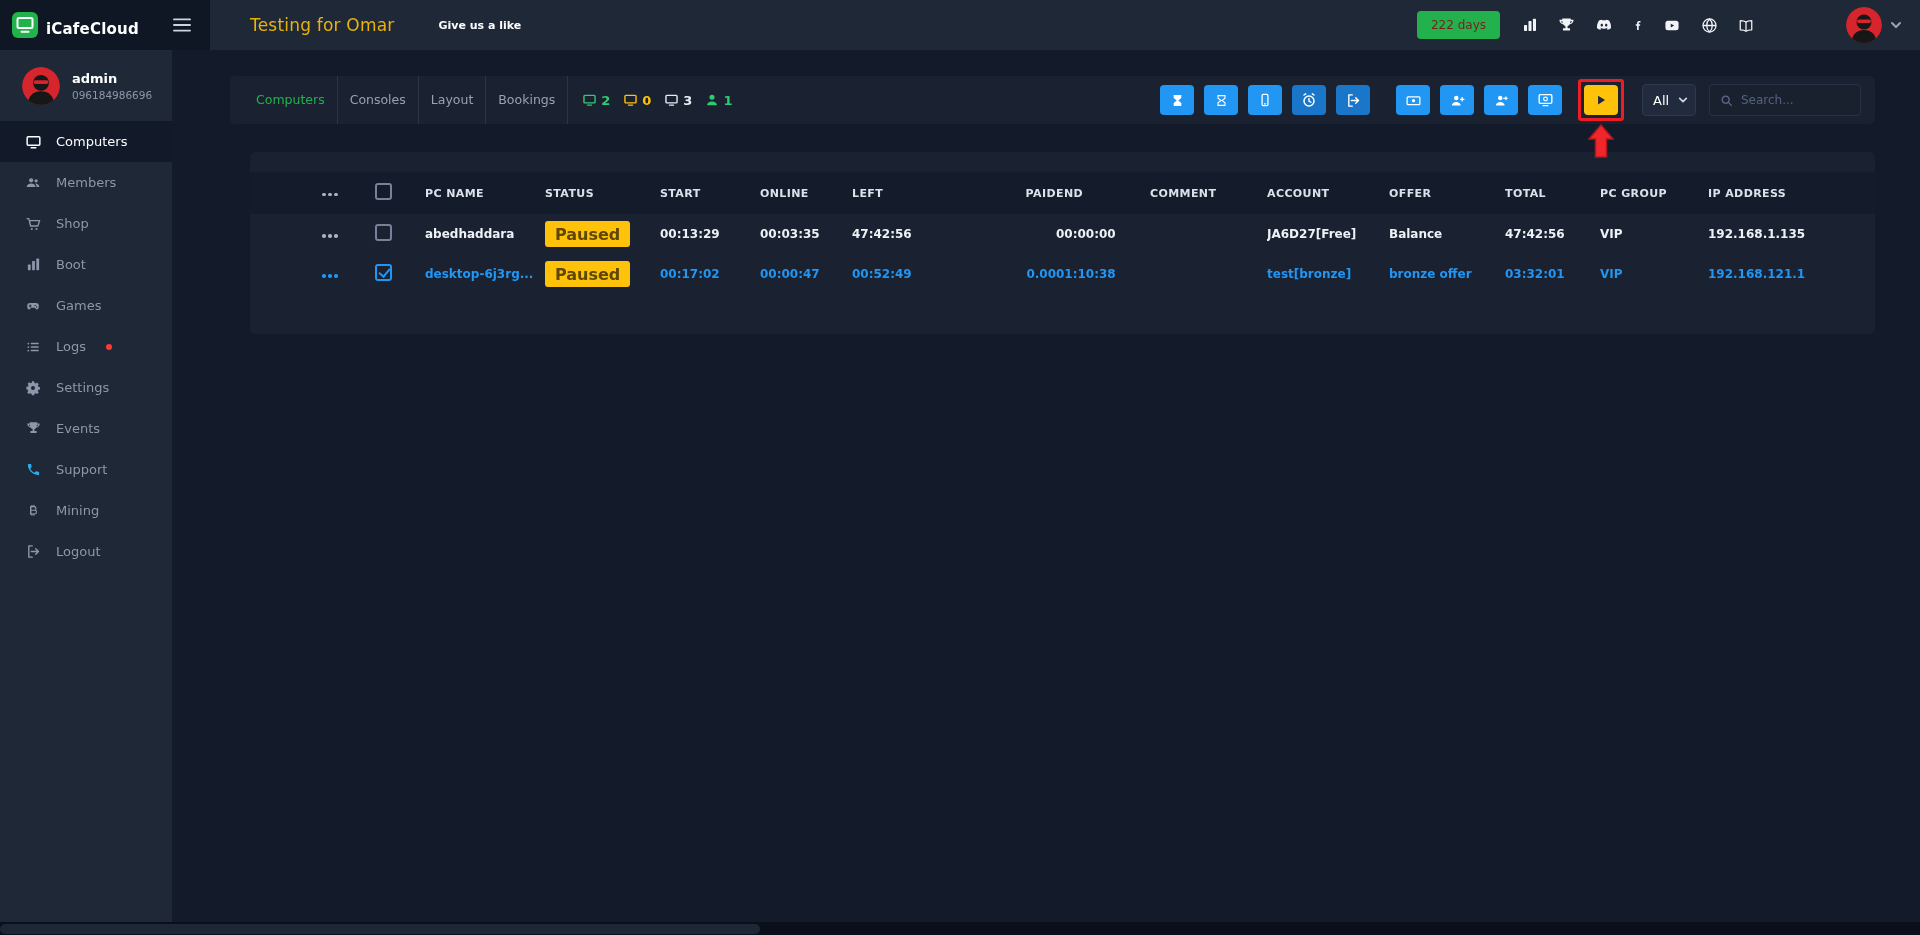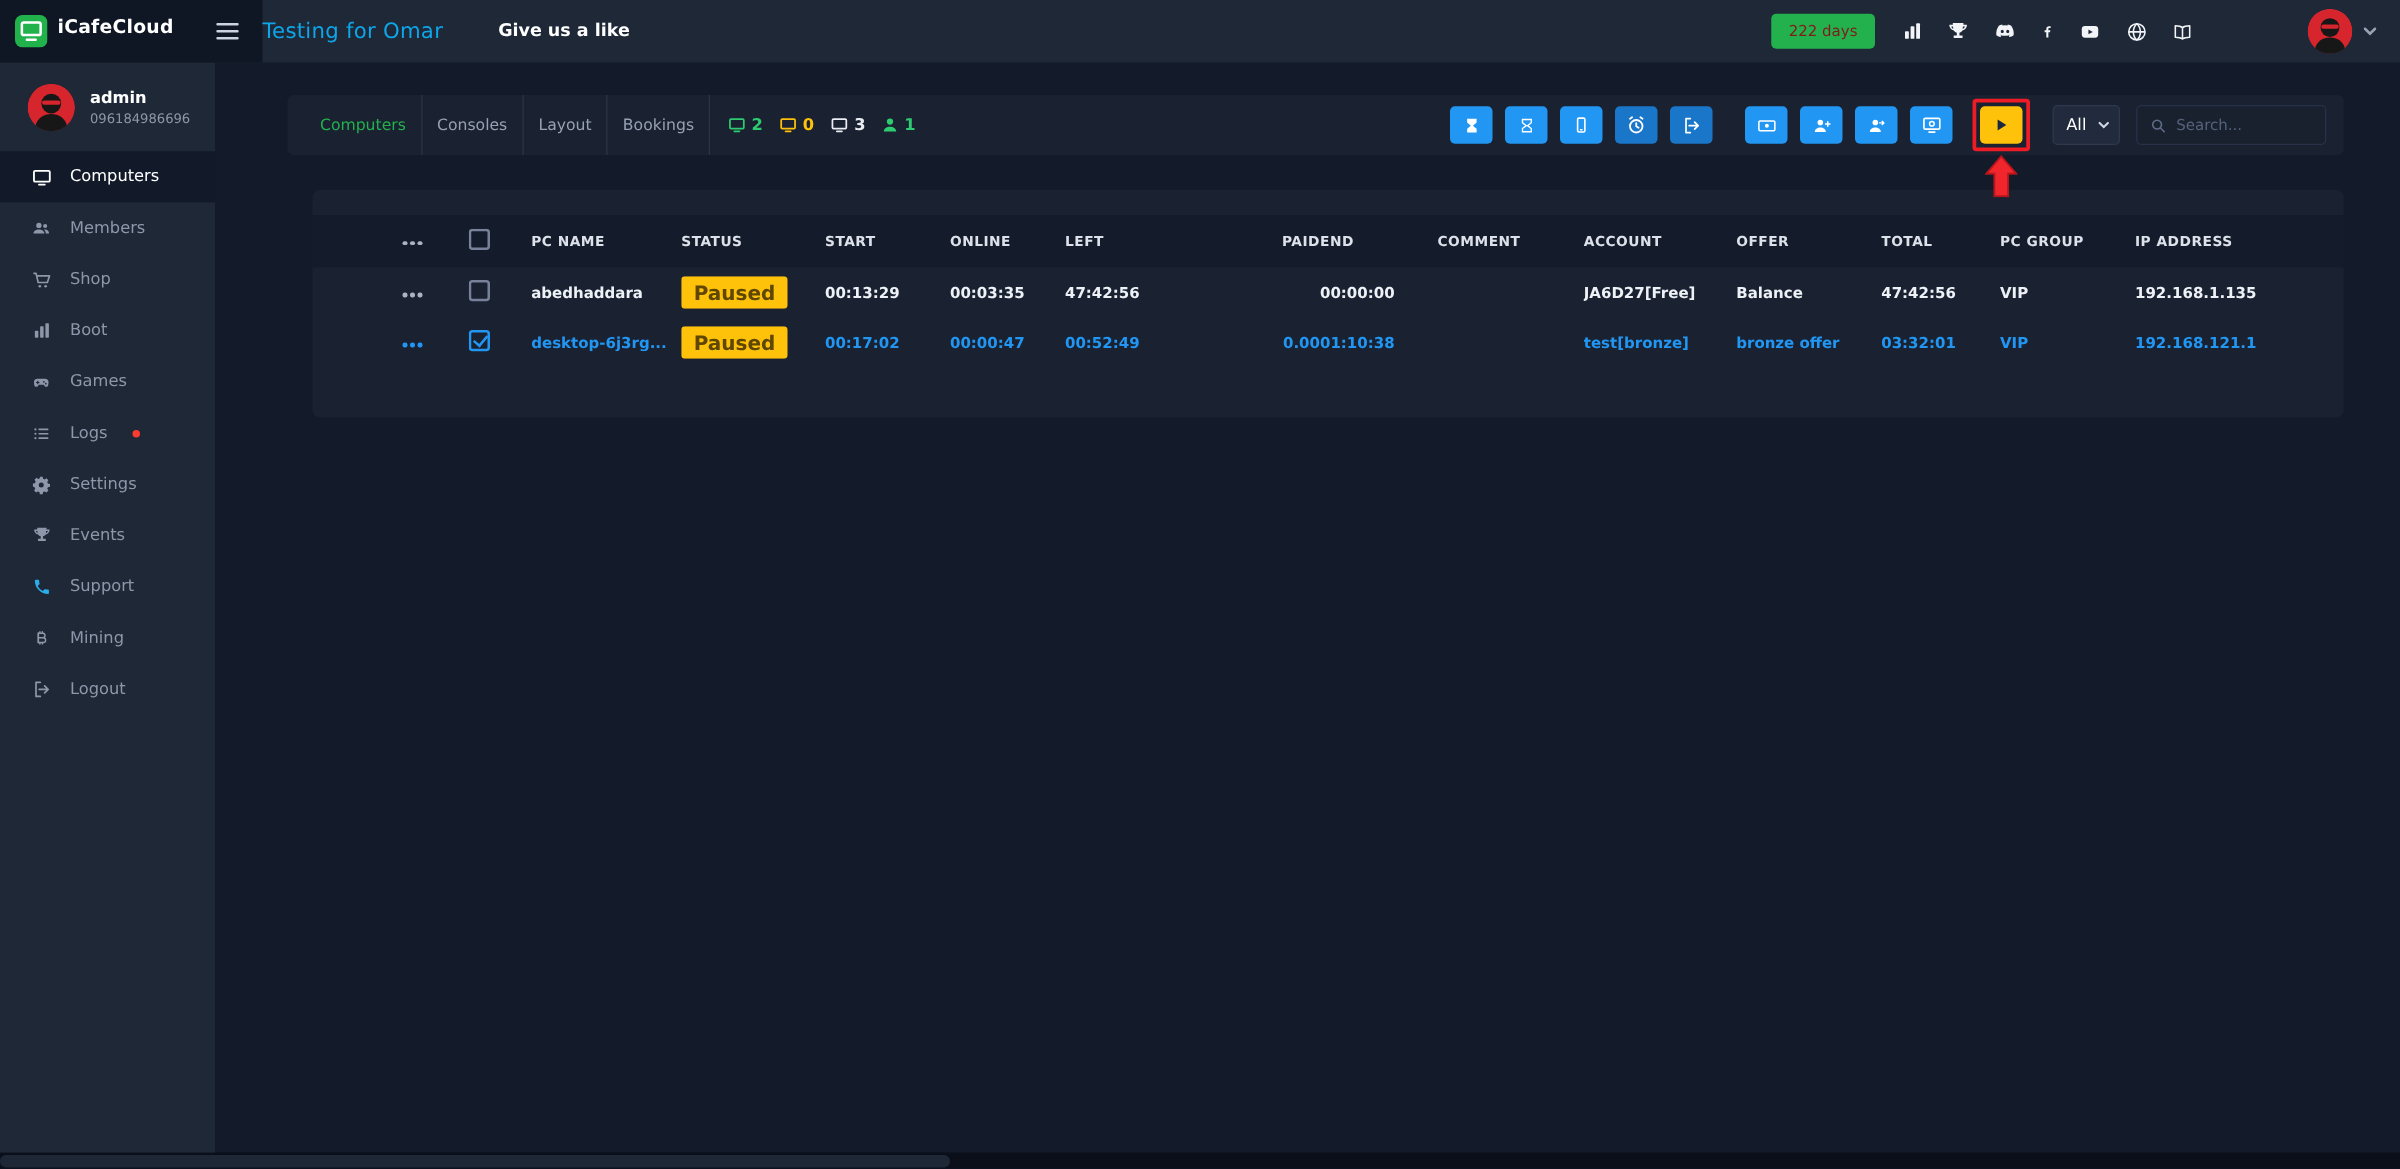--- a/index.html
+++ b/index.html
@@ -9,25 +9,25 @@
   }
   *{margin:0;padding:0;box-sizing:border-box}
   html,body{width:1920px;height:935px}
   body{background:var(--bg);font-family:"DejaVu Sans","Liberation Sans",sans-serif;color:var(--text);overflow:hidden;position:relative;font-size:13px}
   svg{display:block}
   button{font-family:inherit}
 
   
   .topbar{position:absolute;top:0;left:0;right:0;height:50px;background:var(--bar);display:flex;align-items:center;z-index:5}
   .brand-area{width:210px;height:50px;background:var(--dark);display:flex;align-items:center;justify-content:space-between;padding:0 16px 0 12px;flex-shrink:0}
-  .brand{display:flex;align-items:flex-start;gap:8px}
+  .brand{display:flex;align-items:flex-end;gap:8px}
   .brand-name{font-size:15px;font-weight:700;color:#fff;letter-spacing:.2px}
   .hamburger{background:none;border:none;color:#cdd4e0;cursor:pointer;padding:2px}
-  .page-title{font-size:17px;color:#0ea5e9;letter-spacing:.2px}
-  .like-link{margin-left:44px;font-size:14px;font-weight:700;color:#fff;text-decoration:none;cursor:pointer}
+  .page-title{margin-left:40px;font-size:17px;color:#eab308;letter-spacing:.2px}
+  .like-link{margin-left:44px;font-size:11px;font-weight:700;color:#fff;text-decoration:none;cursor:pointer}
   .topbar-right{margin-left:auto;display:flex;align-items:center;gap:19px;padding-right:18px}
   .days-badge{background:var(--accent-green);color:#7f1d1d;border:none;border-radius:4px;font-size:12px;font-weight:400;padding:7px 14px;cursor:pointer;margin-right:2px}
   .tb-icon{color:#f2f4f8;cursor:pointer;display:inline-flex}
   .account-group{display:flex;align-items:center;gap:8px;margin-left:72px;cursor:pointer}
   .avatar{border-radius:50%;overflow:hidden;flex-shrink:0}
 
   
   .sidebar{position:absolute;top:50px;left:0;width:172px;bottom:13px;background:var(--bar);z-index:4}
   .user-block{display:flex;align-items:center;gap:12px;padding:17px 22px 12px}
   .user-name{font-size:13px;font-weight:700;color:#fff}

